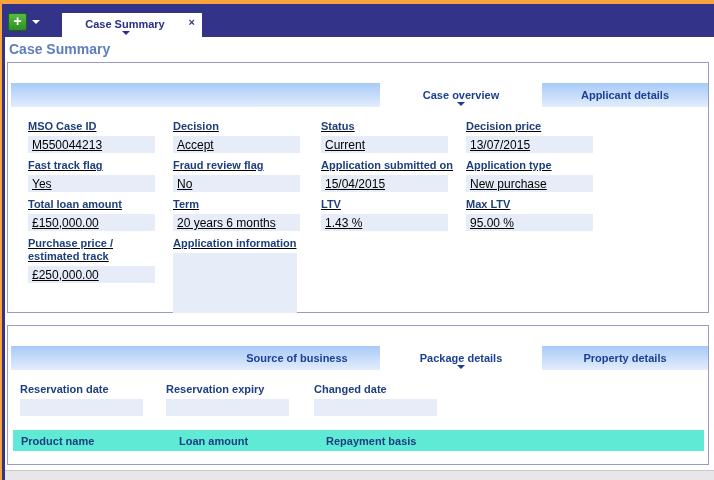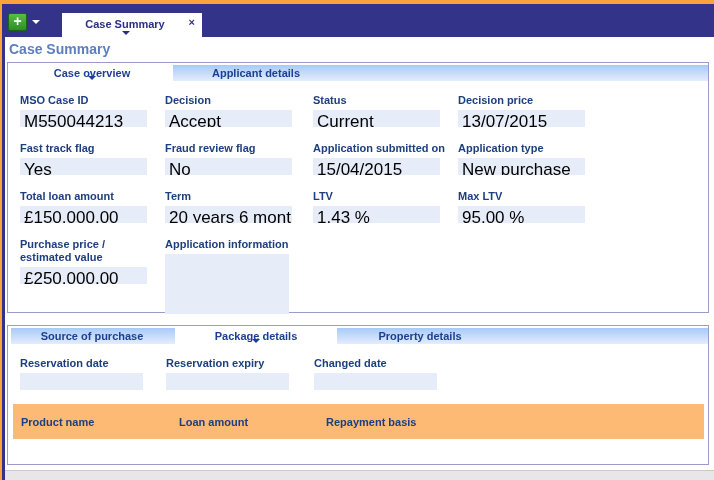--- a/index.html
+++ b/index.html
@@ -31,39 +31,39 @@
     border-left:4px solid transparent; border-right:4px solid transparent; border-top:4px solid #2B2E86; }
   .nav-tab-close { position:absolute; right:7px; top:4px; font-size:11px; font-weight:bold;
     color:#323389; line-height:11px; cursor:pointer; }
 
   .page-title { position:absolute; top:41px; left:9px; font-size:14px; font-weight:bold; color:#5D7EBD; }
 
   .panel { position:absolute; left:7px; width:702px; border:1px solid #9B9BCB; background:#ffffff; }
   .panel-overview { top:62px;  height:251px; }
   .panel-package  { top:325px; height:140px; }
 
-  .tabstrip { margin:2px 0 0 3px; height:16px; background:linear-gradient(#A8CAF8,#E3EDFC);
-    display:flex; position:relative; }
+  .tabstrip { margin:20px 0 0 3px; height:24px; background:linear-gradient(#A8CAF8,#E3EDFC);
+    display:flex; position:relative;justify-content:flex-end; }
   .tab { width:162px; margin-right:2px; position:relative; display:flex; align-items:center;
     justify-content:center; font-size:11px; font-weight:bold; color:#1B3F92; cursor:pointer; }
   .tab.active { background:#ffffff; }
   .tab-caret { position:absolute; left:50%; margin-left:-4px; bottom:1px; width:0; height:0;
     border-left:4px solid transparent; border-right:4px solid transparent; border-top:4px solid #1B3F92; }
 
-  .fields-grid { margin:13px 0 0 12px; display:grid;
-    grid-template-columns:145px 148px 145px 160px; row-gap:15px; }
+  .fields-grid { margin:13px 0 0 20px; display:grid;
+    grid-template-columns:145px 148px 145px 160px; row-gap:6px;text-decoration:underline; }
   .fields-row { margin:13px 0 0 12px; display:grid; grid-template-columns:146px 148px 200px; }
   .flabel { font-size:11px; font-weight:bold; color:#1D3E7F; line-height:13px;
     margin-bottom:3px; padding-right:12px; }
-  .fvalue { width:127px; height:17px; background:#E7EDF8; font-size:17px; color:#000;
+  .fvalue { width:127px; height:17px; background:#E7EDF8; font-size:12px; color:#000;
     padding:2px 0 0 4px; overflow:hidden; white-space:nowrap; }
   .fvalue.narrow { width:123px; }
   .ftextarea { width:124px; height:60px; background:#E7EDF8; font-size:11px; color:#000; padding:2px 4px; }
 
-  .table-header { margin:14px 4px 0 5px; height:35px; background:#fdba74;
+  .table-header { margin:14px 4px 0 5px; height:21px; background:#5eead4;
     display:grid; grid-template-columns:158px 147px auto; align-items:center;
     padding-left:8px; font-size:11px; font-weight:bold; color:#1D3E7F; }
 
   .statusbar { position:absolute; left:5px; top:470px; width:709px; height:10px;
     background:#E9E6E9; border-top:1px solid #CBC7CB; }
 </style>
 </head>
 <body>
 
 <div class="edge-top"></div>
@@ -141,36 +141,36 @@
     <div>
       <div class="flabel">LTV</div>
       <div class="fvalue">1.43 %</div>
     </div>
     <div>
       <div class="flabel">Max LTV</div>
       <div class="fvalue">95.00 %</div>
     </div>
 
     <div>
-      <div class="flabel">Purchase price / estimated value</div>
+      <div class="flabel">Purchase price / estimated track</div>
       <div class="fvalue">£250,000.00</div>
     </div>
     <div>
       <div class="flabel">Application information</div>
       <div class="ftextarea"></div>
     </div>
     <div></div>
       <div></div>
   </div>
 </div>
 
 <div class="panel panel-package">
   <div class="tabstrip">
     <div class="tab">
-      <span>Source of purchase</span>
+      <span>Source of business</span>
     </div>
     <div class="tab active">
       <span>Package details</span>
       <span class="tab-caret"></span>
     </div>
     <div class="tab">
       <span>Property details</span>
     </div>
   </div>
 

